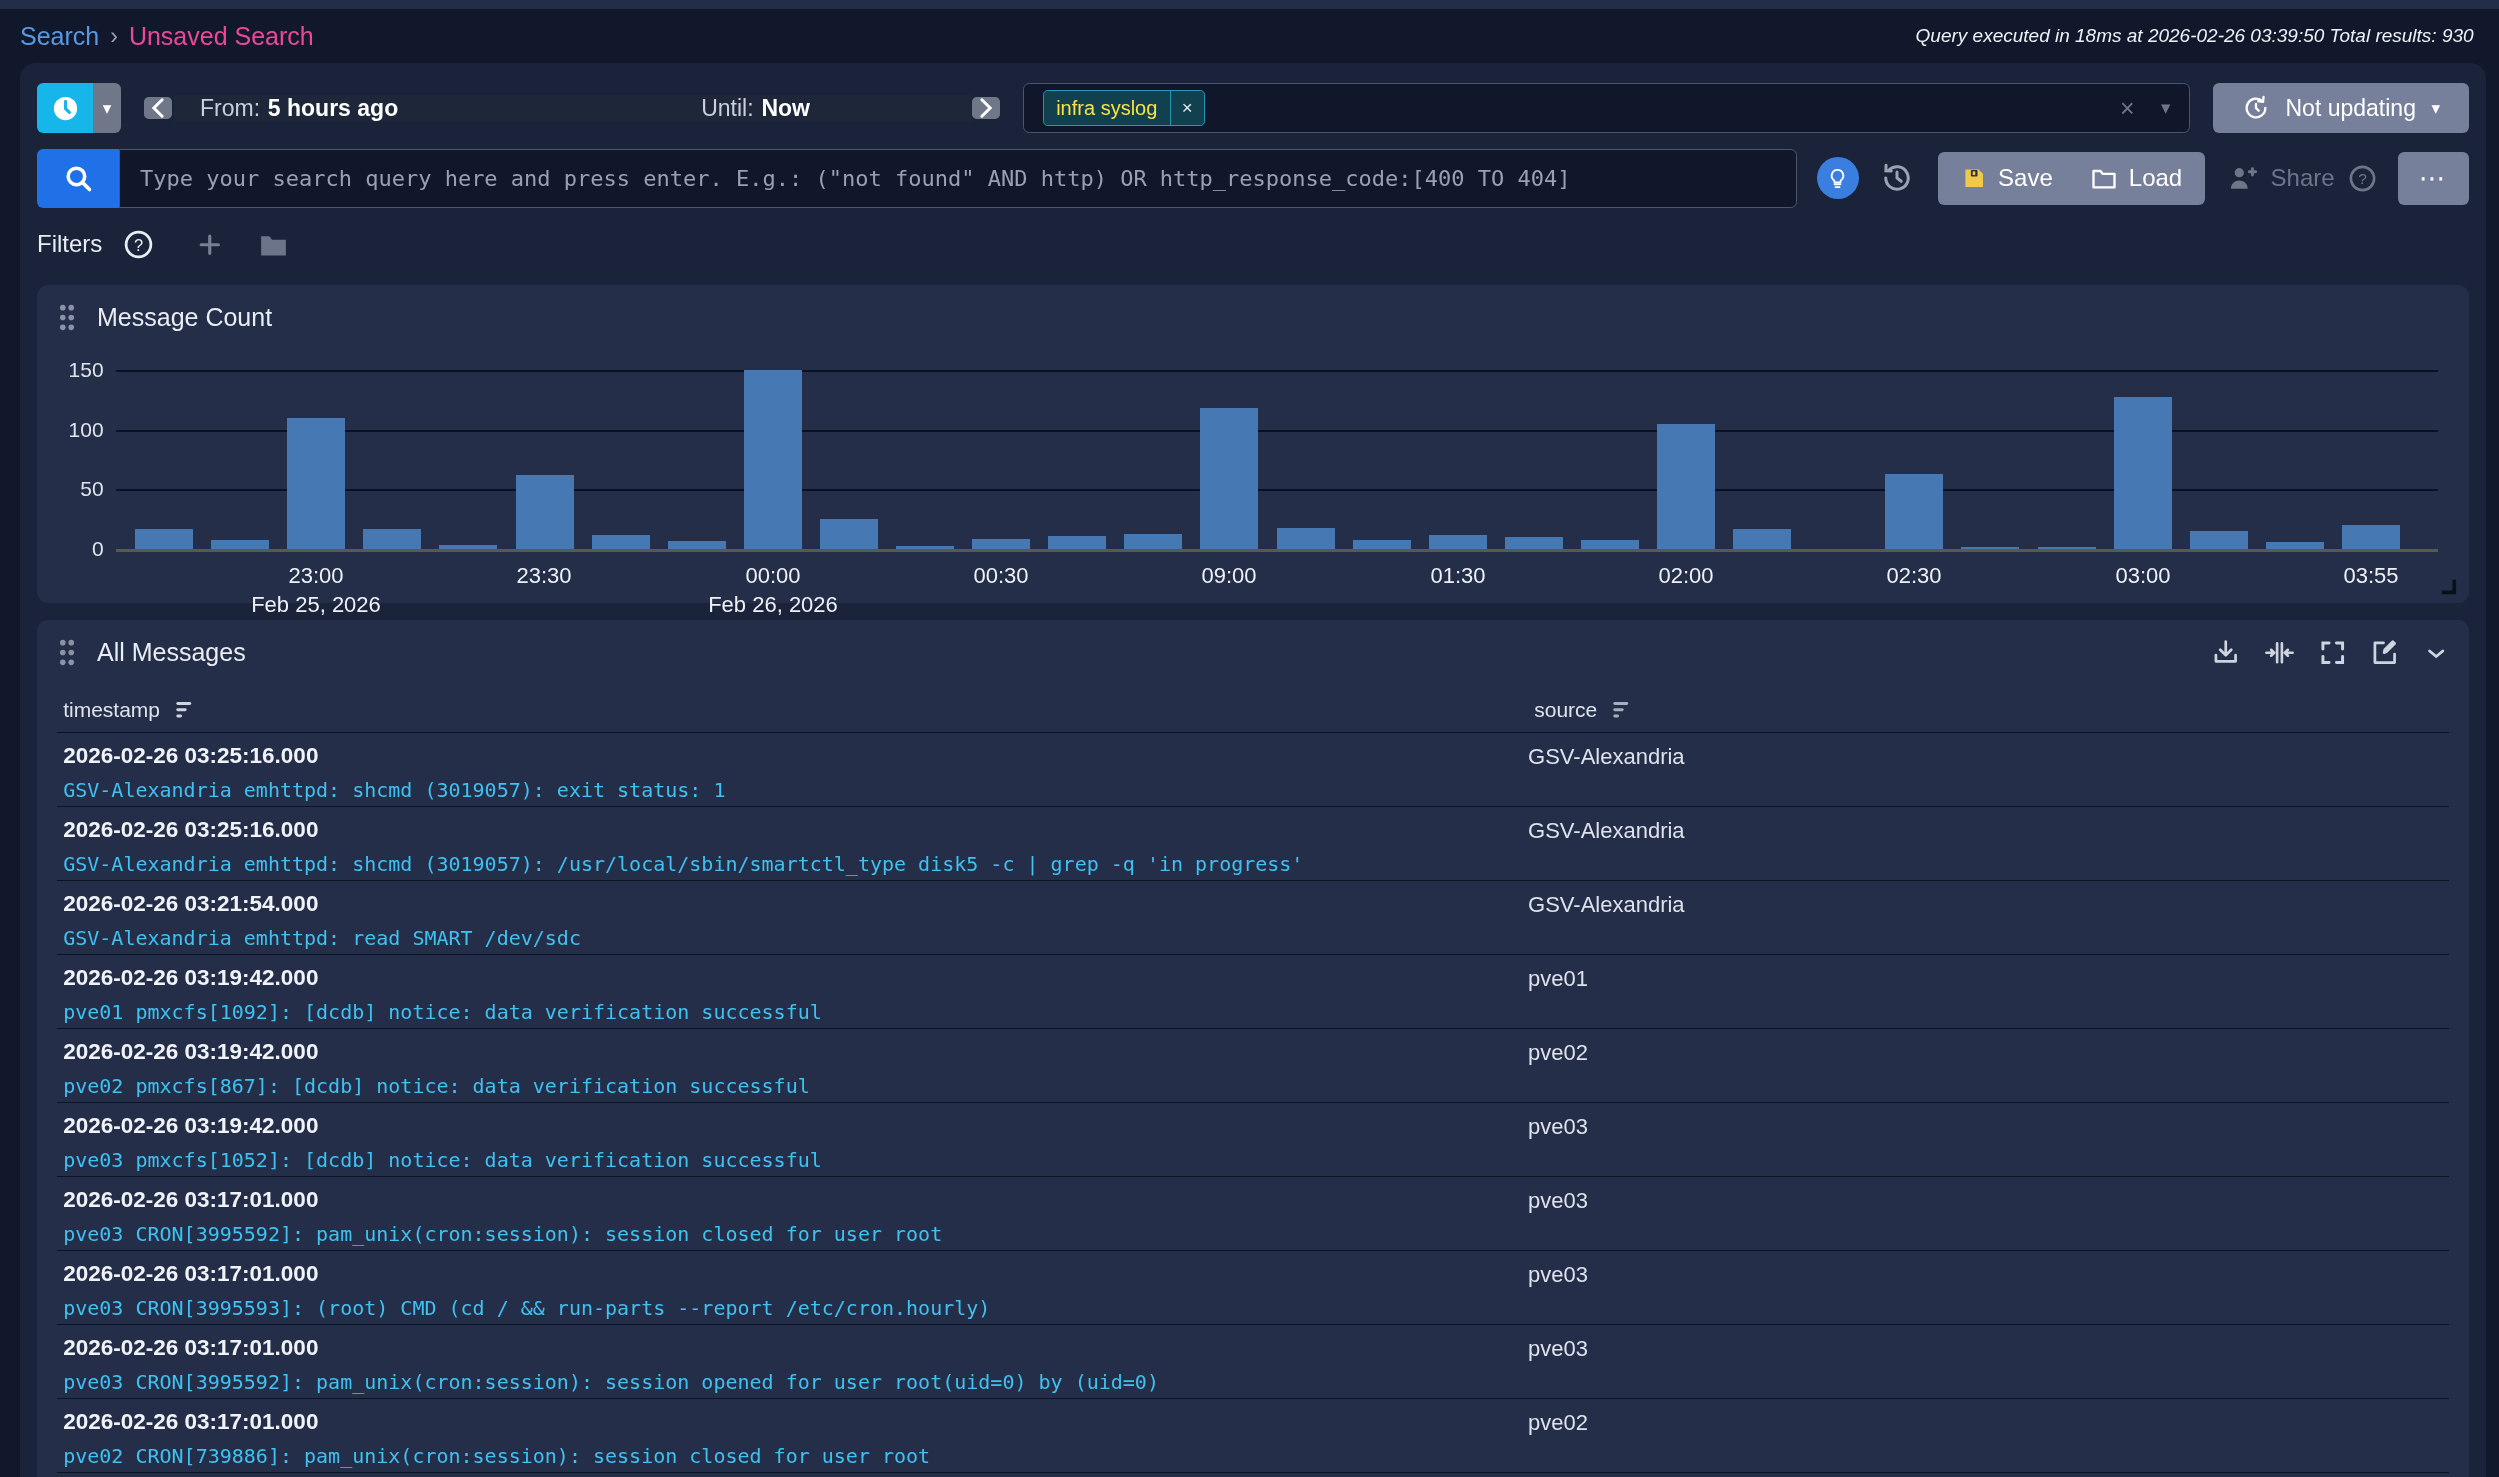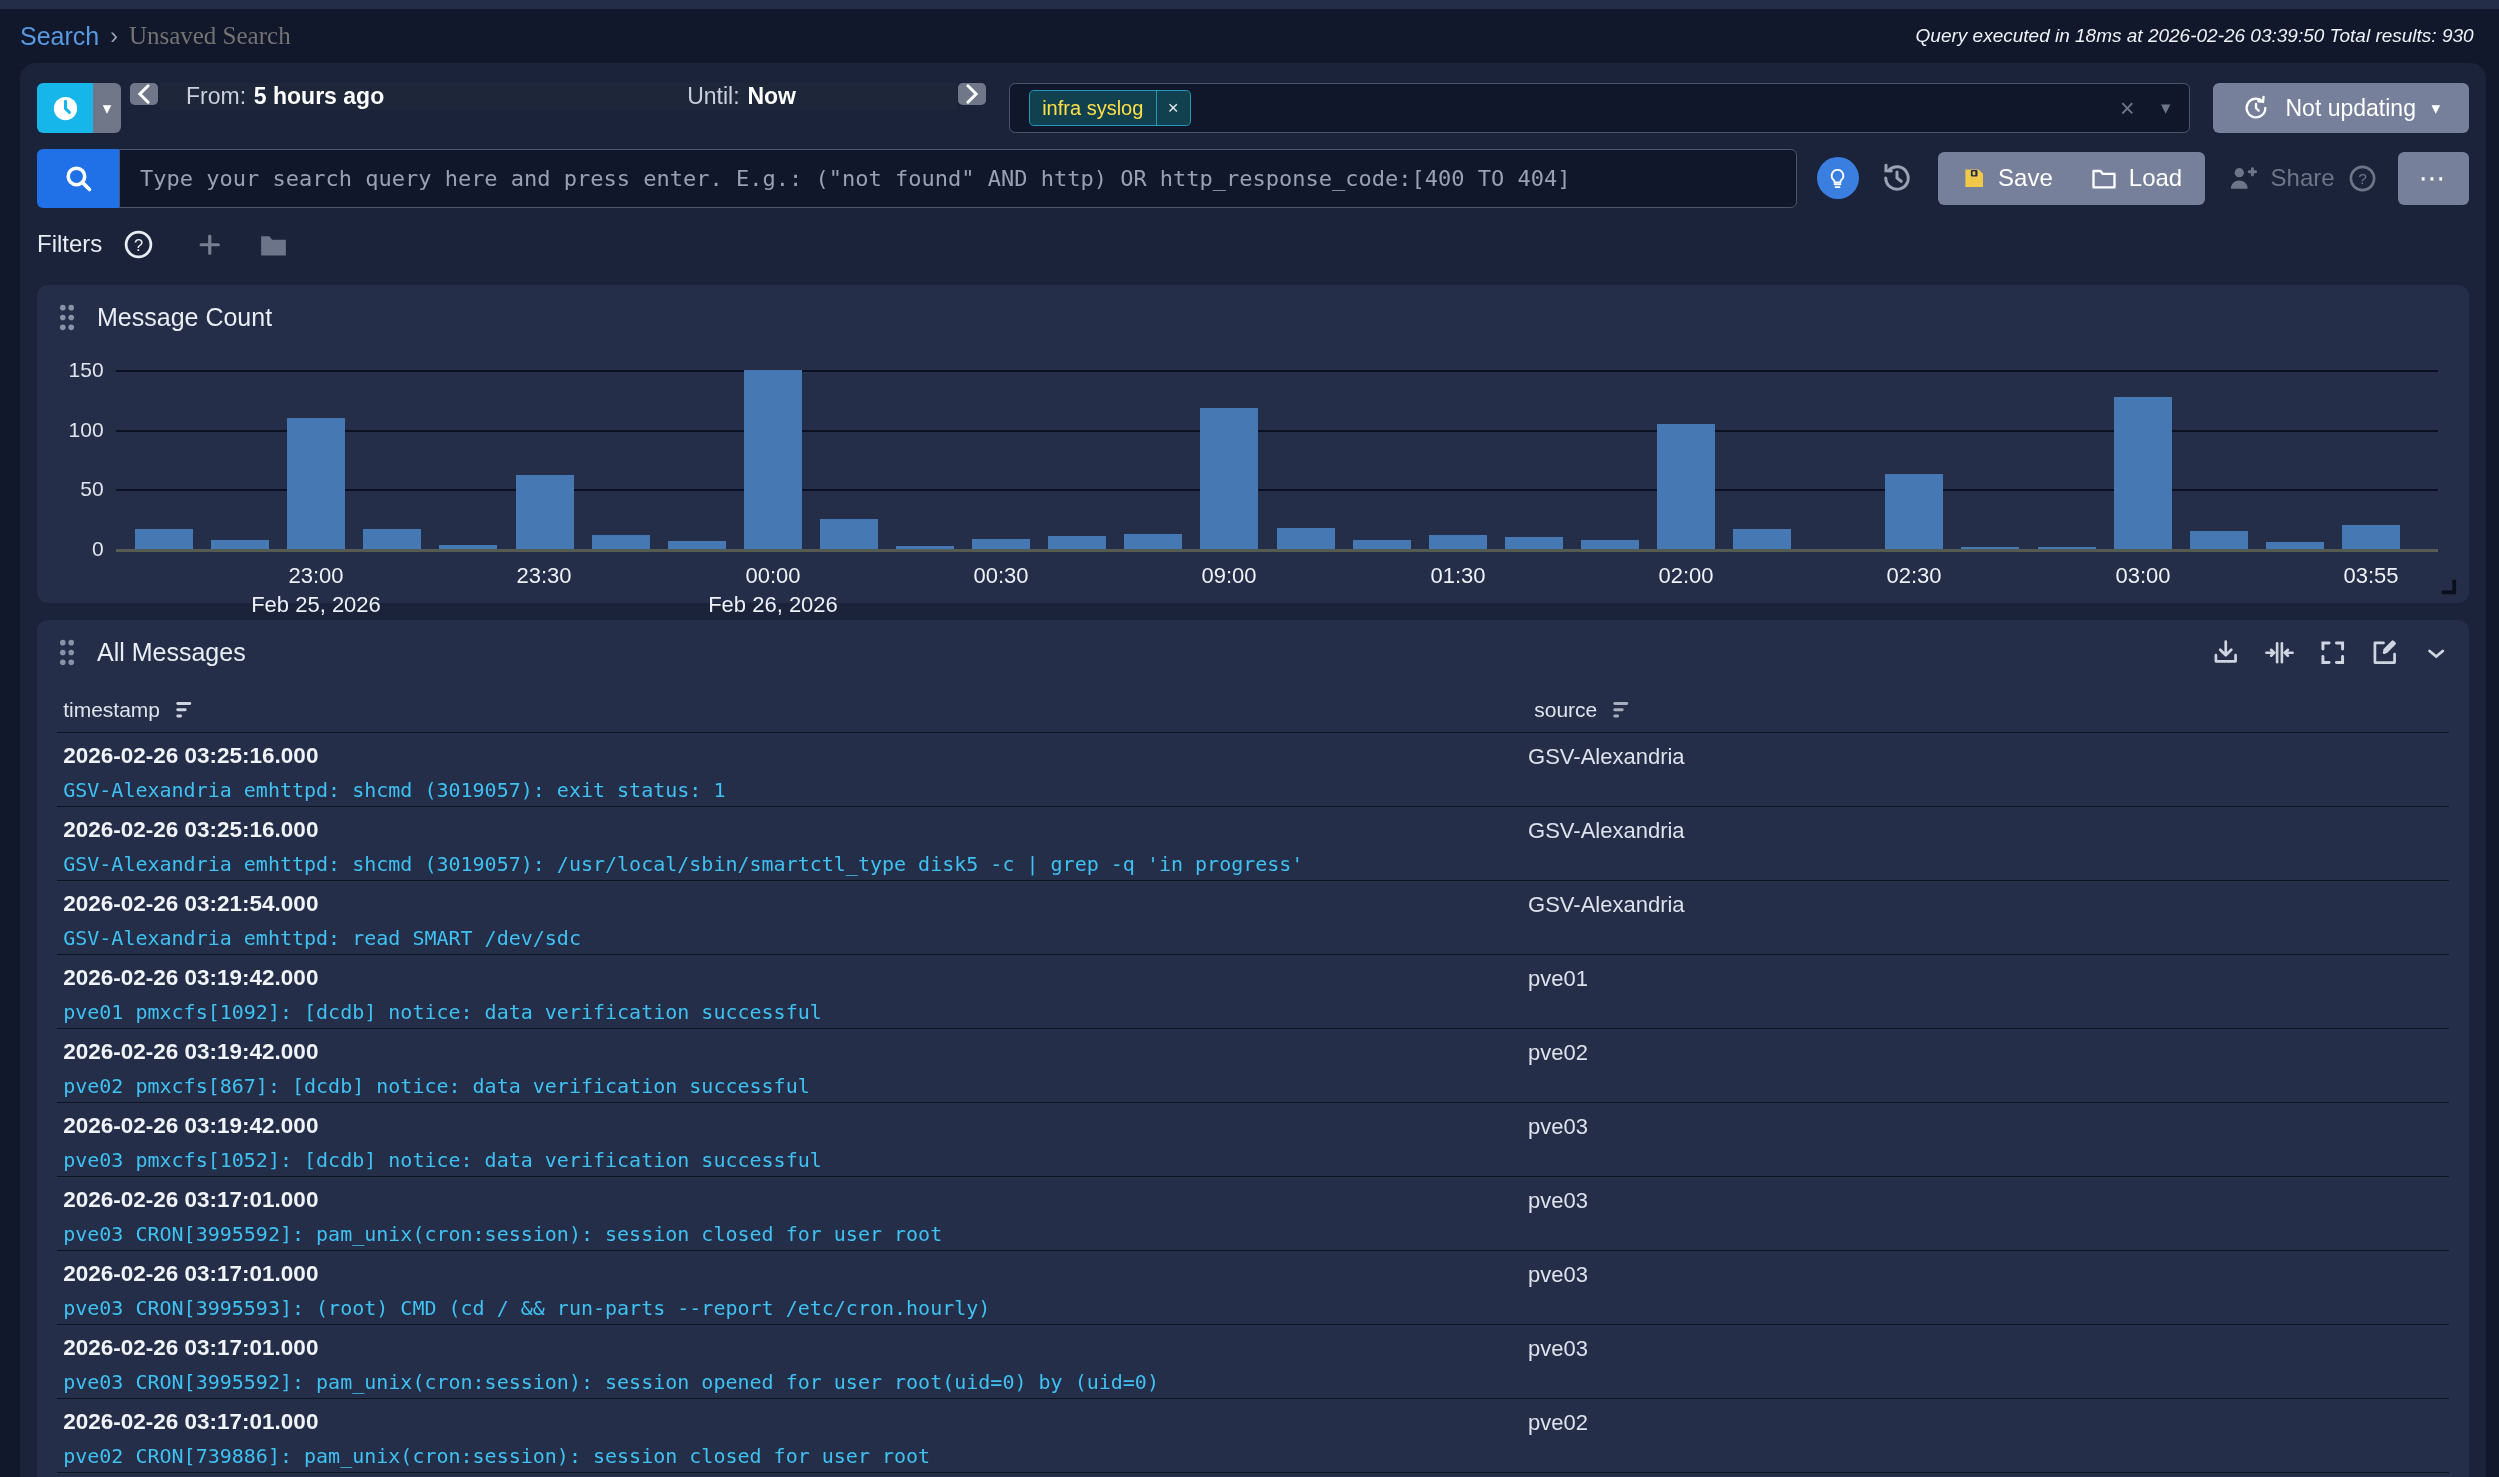--- a/index.html
+++ b/index.html
@@ -4,30 +4,30 @@
 <style>
   * { margin:0; padding:0; box-sizing:border-box; }
   html,body { width:2500px; height:1478px; overflow:hidden; background:#11182b;
     font-family:"Liberation Sans", sans-serif; color:#e9edf4; }
   .top-strip { height:9.3px; background:#232d47; }
   
   .crumb-row { height:54px; display:flex; align-items:center; justify-content:space-between; padding:0 26.4px 0 20px; }
   .crumbs { display:flex; align-items:center; gap:11px; font-size:25px; }
   .crumb-link { color:#5899e2; cursor:pointer; }
   .crumb-sep { color:#9aa3b5; font-size:23px; }
-  .crumb-current { color:#737373;font-family:Liberation Serif, serif; }
+  .crumb-current { color:#ec4899; }
   .query-status { font-size:19px; font-style:italic; color:#eef1f7; }
   
   .shell { margin:0 14px 0 20px; height:1414px; background:#1a2339; border-radius:15.5px 15.5px 0 0;
     padding:20px 17px 0 17px; overflow:hidden; }
   
   .controls-row { display:flex; align-items:stretch; height:50px; margin:0 0 15.5px 0; }
   .clock-btn { width:56px; background:#16b5ea; border-radius:6.2px 0 0 6.2px; display:flex; align-items:center; justify-content:center; cursor:pointer; }
   .clock-caret { width:28px; background:#6f7789; border-radius:0 6.2px 6.2px 0; display:flex; align-items:center; justify-content:center; color:#fff; font-size:17px; cursor:pointer; }
-  .range-group { display:flex; align-items:flex-start; margin-left:9px; }
+  .range-group { display:flex; align-items:center; margin-left:23px; }
   .nav-btn { width:28px; background:#6f7789; border-radius:4.7px; display:flex; align-items:center; justify-content:center; cursor:pointer; }
   .range-panel { width:797px; background:#1d2739; display:flex; align-items:center; padding:0 26.4px; margin:0 1.6px; }
   .range-part { font-size:23px; color:#c9cfdd; }
   .range-part b { color:#ffffff; margin-left:7.8px; }
   .range-until { margin-left:303px; }
   .streams-input { flex:1; margin-left:23px; border:1.6px solid #4b5570; background:#10172a; border-radius:6.2px;
     display:flex; align-items:center; padding:0 18.6px; }
   .stream-tag { display:flex; align-items:center; background:#11404f; border:1.6px solid #2496ba; border-radius:4.7px; height:36px; overflow:hidden; }
   .stream-tag-label { padding:0 12.4px; font-size:20px; color:#fde047; }
   .stream-tag-x { padding:0 11px; height:100%; display:flex; align-items:center; font-size:18.6px; color:#e4e9f1; border-left:1.6px solid #2496ba; cursor:pointer; }

